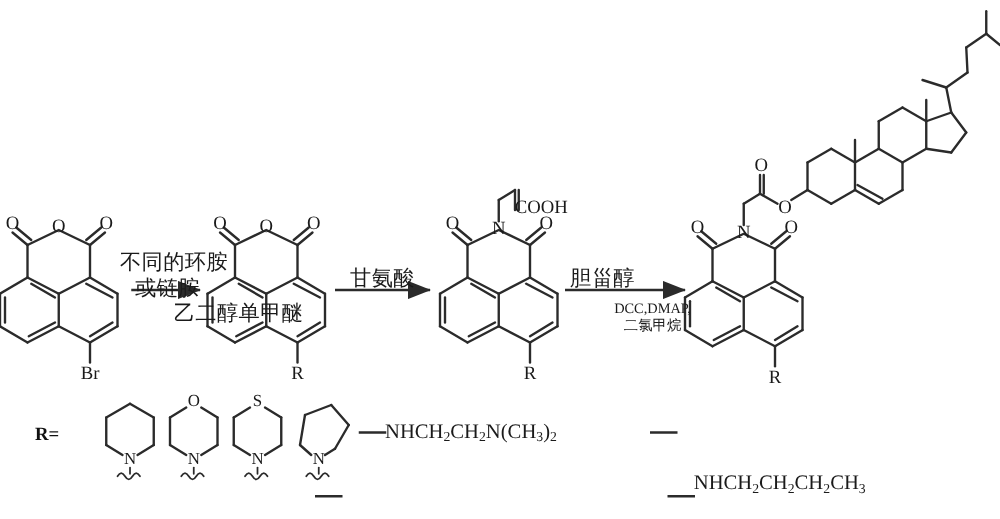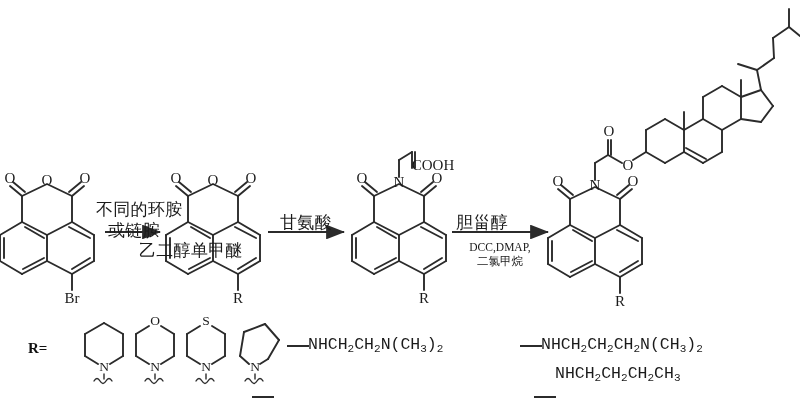--- a/index.html
+++ b/index.html
@@ -71,21 +71,21 @@
   }
   .rlabel {
     position: absolute;
     font-family: "Liberation Serif", serif;
     font-size: 15px;
     font-weight: bold;
     color: #111;
   }
   .formula {
     position: absolute;
-    font-family: Liberation Mono, monospace;
+    font-family: Liberation Serif, serif;
     font-size: 16.5px;
     color: #1a1a1a;
     white-space: nowrap;
   }
   .formula sub {
     font-size: 11px;
     vertical-align: -0.28em;
   }
   .dash {
     position: absolute;
@@ -367,31 +367,30 @@
     <div>乙二醇单甲醚</div>
   </div>
 
   <div class="label-cond" style="left:272px; top:212px; width:68px;font-family:Liberation Serif, serif;">
     <div>甘氨酸</div>
   </div>
 
   <div class="label-cond" style="left:450px; top:212px; width:64px;">
     <div>胆甾醇</div>
   </div>
-  <div class="label-cond latin" style="left:457px; top:240px; width:86px;">
+  <div class="label-cond latin" style="left:479px; top:240px; width:86px;">
     <div>DCC,DMAP,</div>
     <div>二氯甲烷</div>
   </div>
 
   <div class="rlabel" style="left:28px; top:340px;">R=</div>
 
   <div class="dash" style="left:287px; top:345px; width:22px;"></div>
   <div class="formula" style="left:308px; top:335px;"><span>NHCH<sub>2</sub>CH<sub>2</sub>N(CH<sub>3</sub>)<sub>2</sub></span></div>
 
   <div class="dash" style="left:520px; top:345px; width:22px;"></div>
-  <div class="formula" style="left:541px; top:335px;"><span>NHCH<sub>2</sub>CH<sub>2</sub>CH<sub>2</sub>N(CH<sub>3</sub>)<sub>2</sub></span></div>
 
   <div class="dash" style="left:252px; top:396px; width:22px;"></div>
 
   <div class="dash" style="left:534px; top:396px; width:22px;"></div>
-  <div class="formula" style="left:555px; top:364px;text-align:center;"><span>NHCH<sub>2</sub>CH<sub>2</sub>CH<sub>2</sub>CH<sub>3</sub></span></div>
+  <div class="formula" style="left:555px; top:376px;text-align:center;"><span>NHCH<sub>2</sub>CH<sub>2</sub>CH<sub>2</sub>CH<sub>3</sub></span></div>
 
 </div>
 
 </body></html>

